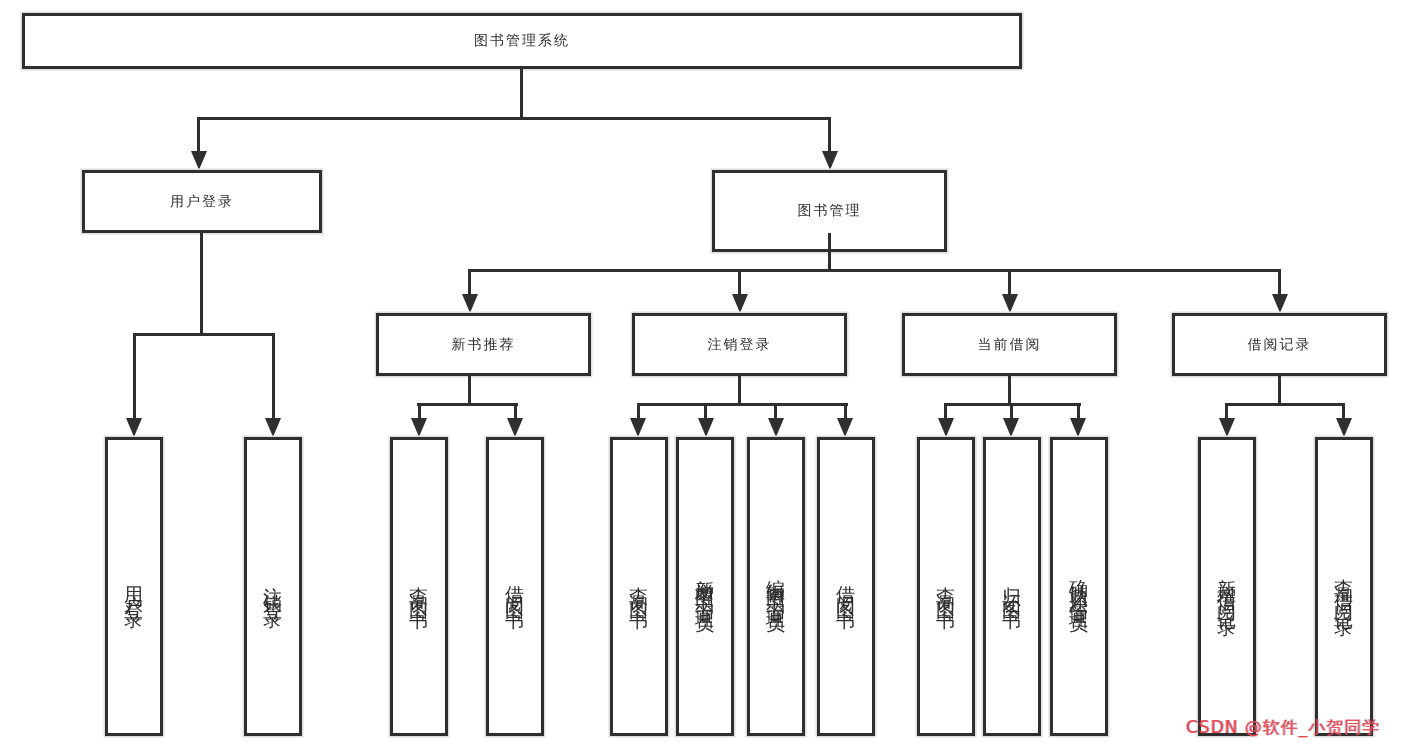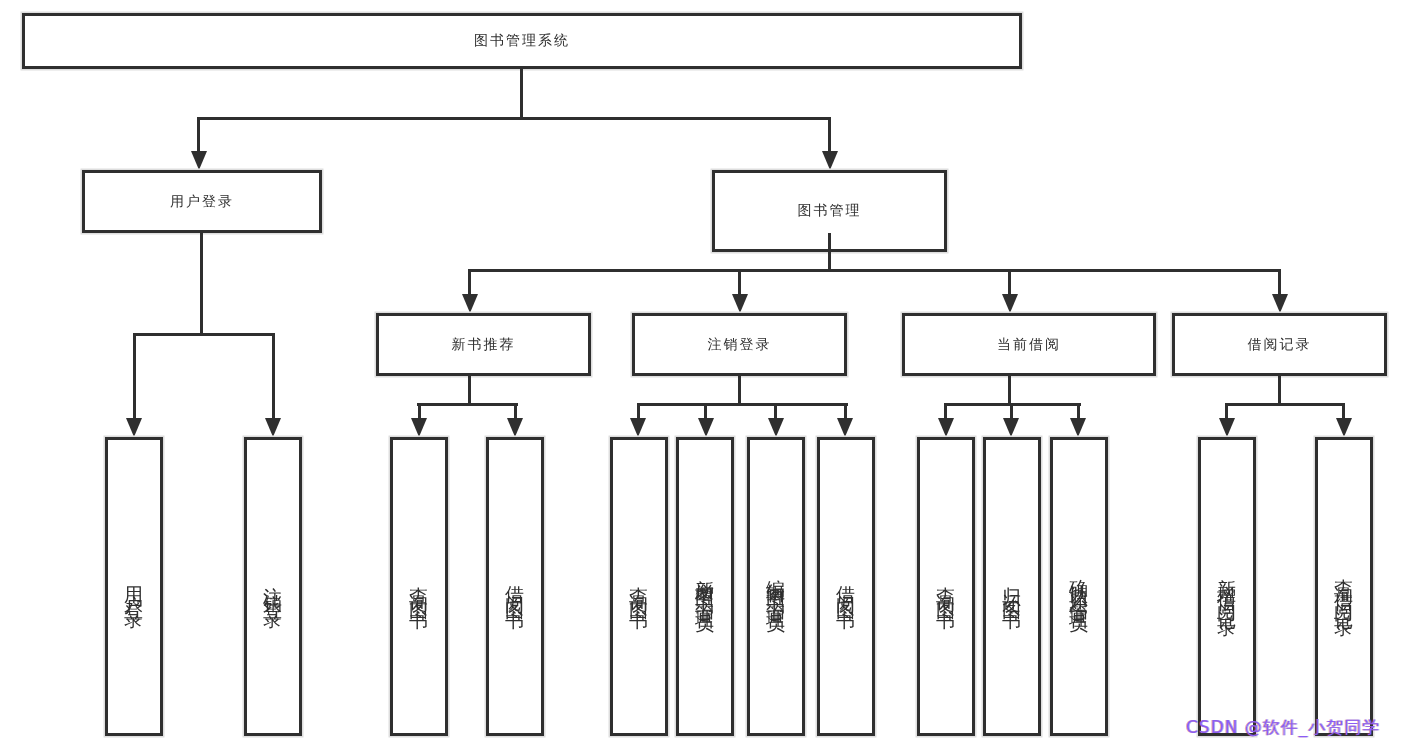--- a/index.html
+++ b/index.html
@@ -22,21 +22,21 @@
   .leaf.tight{letter-spacing:5px;}
   .vline{position:absolute;width:3px;background:#2f2f2f;}
   .hline{position:absolute;height:3px;background:#2f2f2f;}
   .arr{
     position:absolute;width:0;height:0;
     border-left:8px solid transparent;border-right:8px solid transparent;
     border-top:19px solid #2f2f2f;
   }
   .watermark{
     position:absolute;left:1186px;top:716px;
-    font-size:17px;color:#8b5cf6;letter-spacing:1px;white-space:nowrap;
+    font-size:17px;color:#ef4444;letter-spacing:1px;white-space:nowrap;
     text-shadow:-1px 0 0 rgba(222,70,70,.45),1px 0 0 rgba(70,100,222,.45);
   }
 </style>
 </head>
 <body>
 
 <div class="canvas">
 
   <div class="box hbox" style="left:22px;top:13px;width:1000px;height:56px;">图书管理系统</div>
 
@@ -63,21 +63,21 @@
   <div class="vline" style="left:738px;top:269px;height:26px;"></div>
   <div class="vline" style="left:1008px;top:269px;height:26px;"></div>
   <div class="vline" style="left:1278px;top:269px;height:26px;"></div>
   <div class="arr" style="left:462px;top:294px;"></div>
   <div class="arr" style="left:732px;top:294px;"></div>
   <div class="arr" style="left:1002px;top:294px;"></div>
   <div class="arr" style="left:1272px;top:294px;"></div>
 
   <div class="box hbox" style="left:376px;top:313px;width:215px;height:63px;">新书推荐</div>
   <div class="box hbox" style="left:632px;top:313px;width:215px;height:63px;">注销登录</div>
-  <div class="box hbox" style="left:902px;top:313px;width:254px;height:63px;">当前借阅</div>
+  <div class="box hbox" style="left:902px;top:313px;width:215px;height:63px;">当前借阅</div>
   <div class="box hbox" style="left:1172px;top:313px;width:215px;height:63px;">借阅记录</div>
 
   <div class="vline" style="left:468px;top:376px;height:30px;"></div>
   <div class="vline" style="left:738px;top:376px;height:30px;"></div>
   <div class="vline" style="left:1008px;top:376px;height:30px;"></div>
   <div class="vline" style="left:1278px;top:376px;height:30px;"></div>
 
   <div class="hline" style="left:417px;top:403px;width:101px;"></div>
   <div class="vline" style="left:418px;top:403px;height:15px;"></div>
   <div class="vline" style="left:514px;top:403px;height:15px;"></div>

